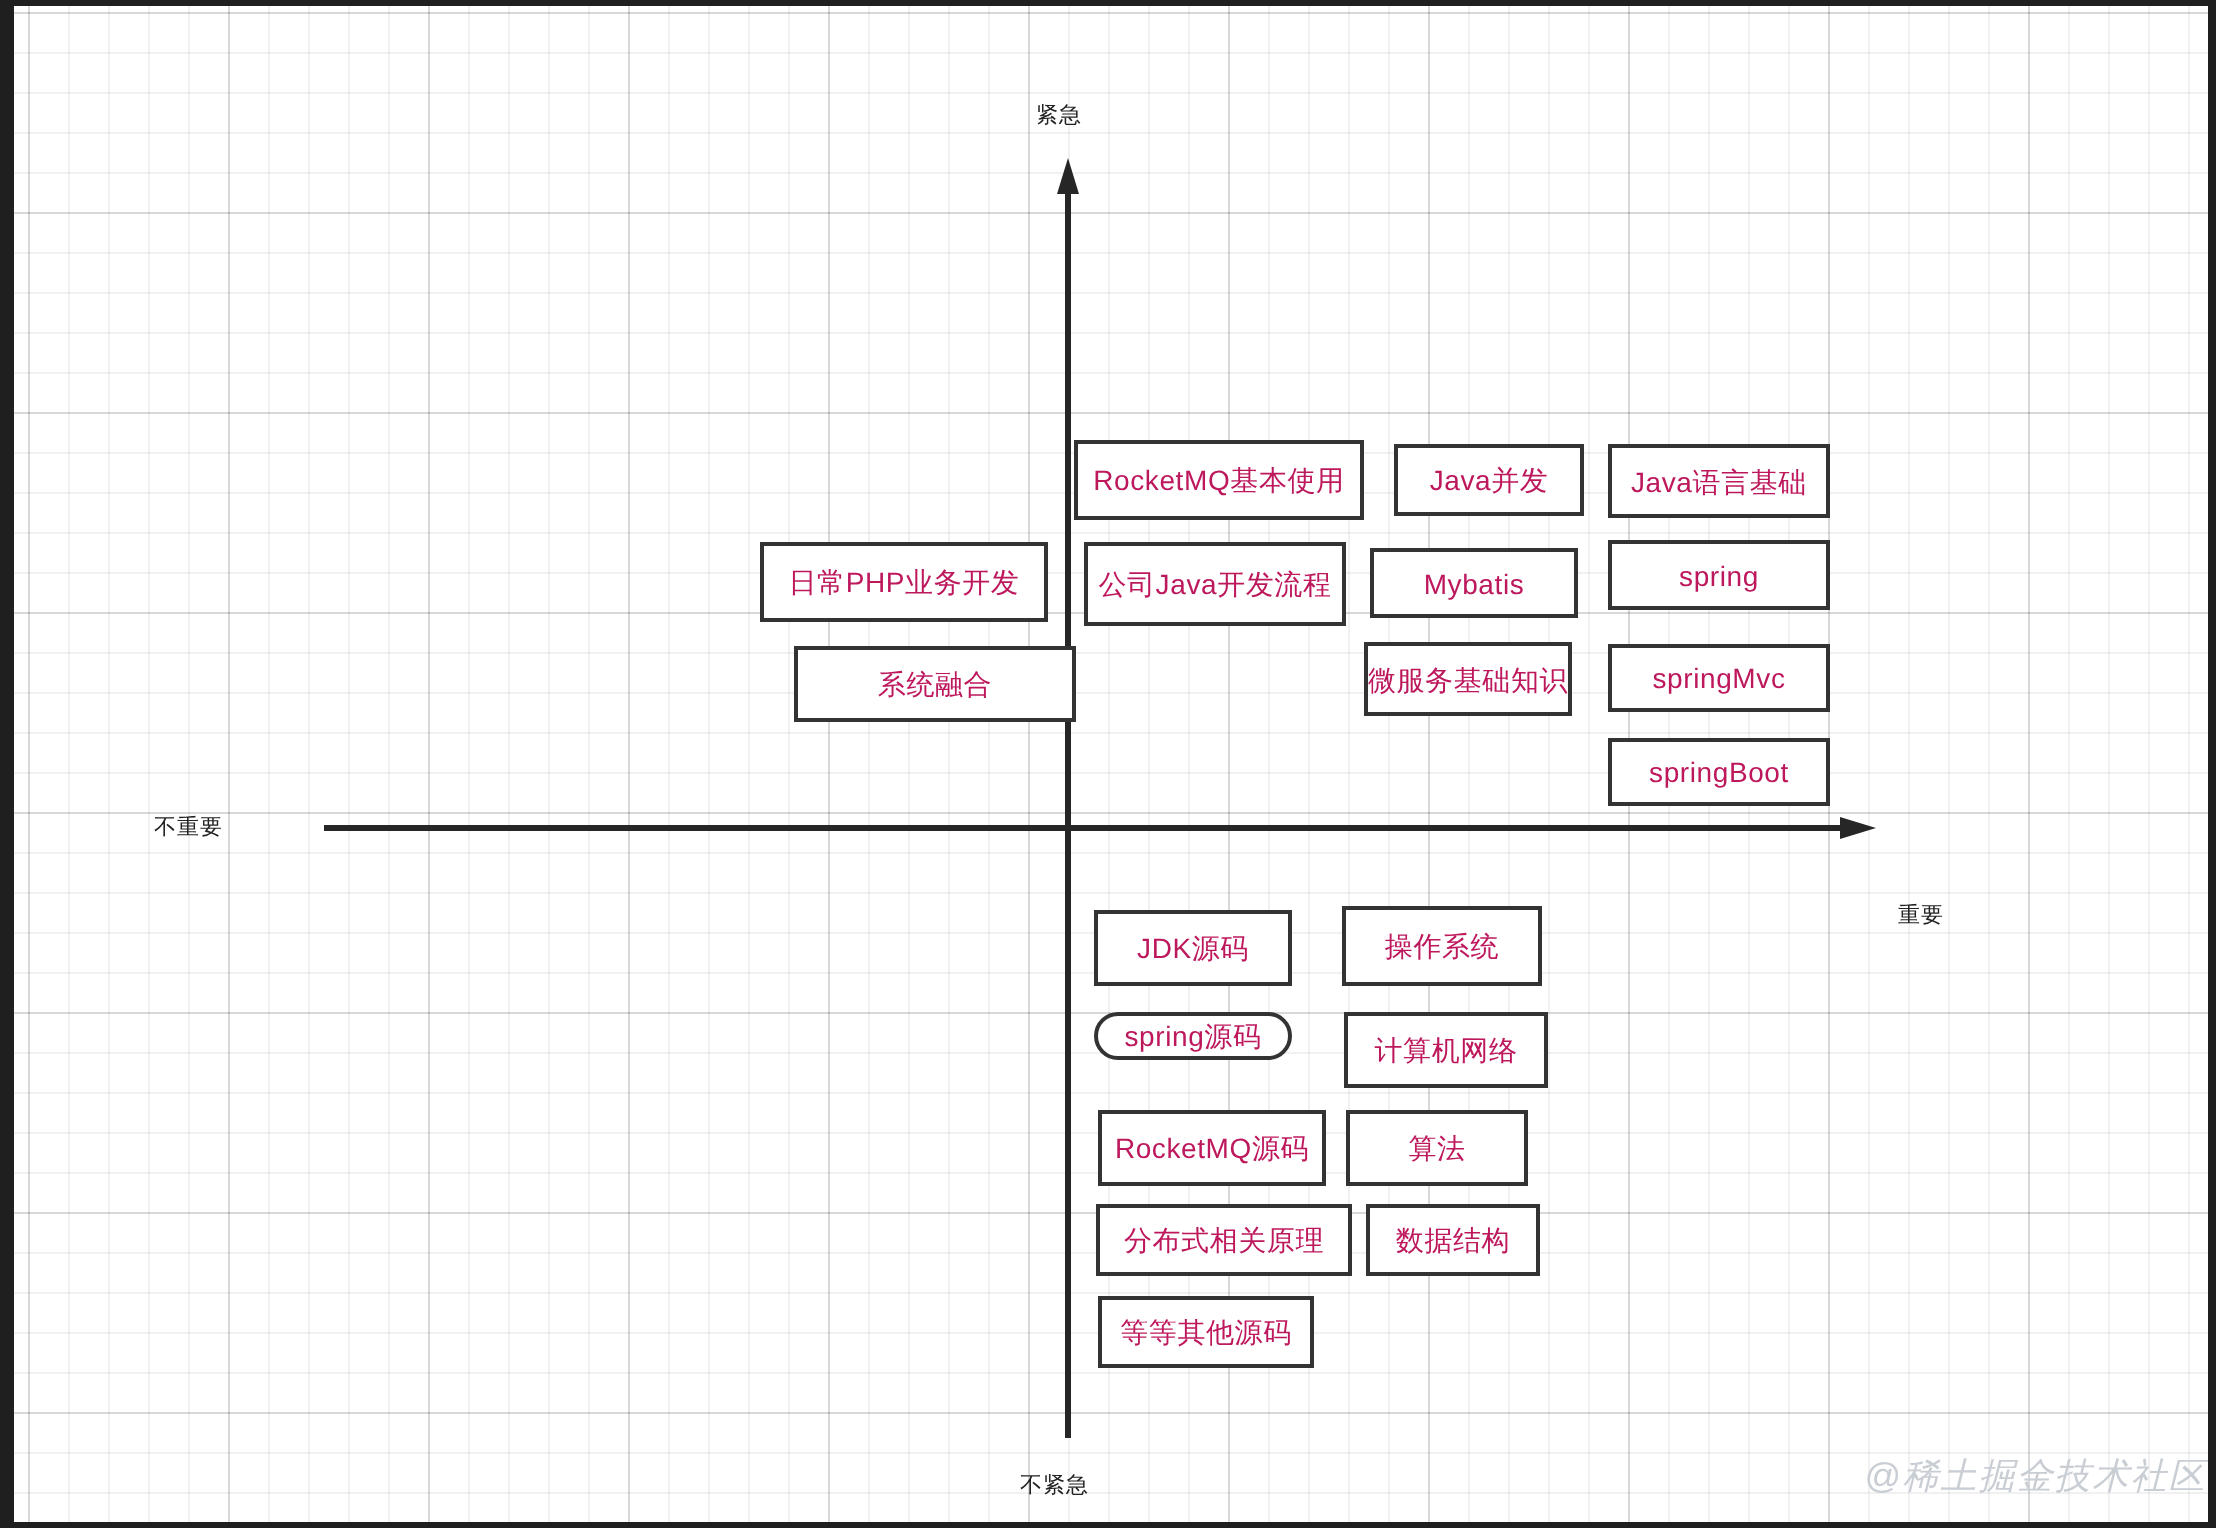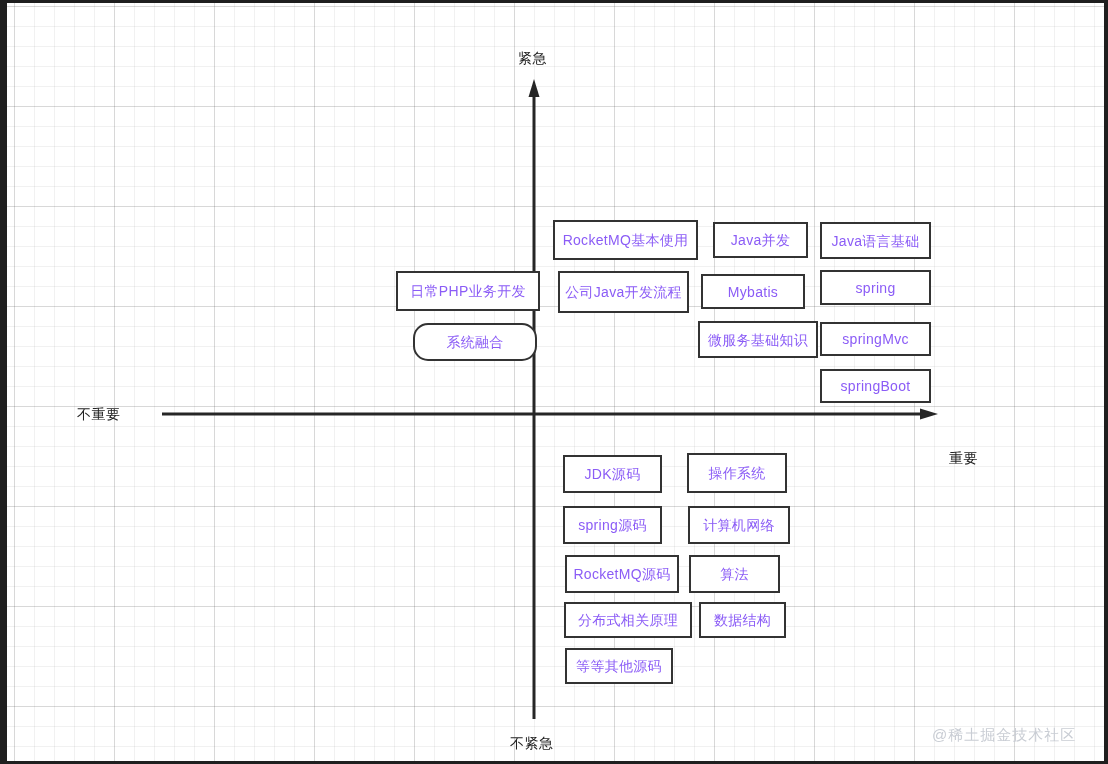--- a/index.html
+++ b/index.html
@@ -37,46 +37,46 @@
   .axis-svg {
     position: absolute;
     left: 0;
     top: 0;
     width: 1097px;
     height: 758px;
     pointer-events: none;
   }
   .axis-label {
     position: absolute;
-    font-size: 14px;
+    font-size: 11px;
     color: #222222;
     white-space: nowrap;
     letter-spacing: 0.5px;
   }
   .node {
     position: absolute;
     box-sizing: border-box;
     background: #ffffff;
     border: 2px solid #333333;
-    color: #8b5cf6;
+    color: #be185d;
     font-size: 14px;
     display: flex;
     align-items: center;
     justify-content: center;
     white-space: nowrap;
     letter-spacing: 0.3px;
     line-height: 1;
-    margin-left: 16px;
   }
   .watermark {
     position: absolute;
-    font-size: 15px;
+    font-size: 18px;
     color: #c9cdd4;
     white-space: nowrap;
     letter-spacing: 1px;
+    font-style: italic;
   }
 </style>
 </head>
 <body>
 
 <div id="canvas">
   <div id="plane">
 
     <svg class="axis-svg" viewBox="0 0 1097 758">
 
@@ -107,42 +107,42 @@
         </div>
         <div class="node" style="left: 535px; top: 268px; width: 131px; height: 42px; border-color: rgb(51, 51, 51); background: rgb(255, 255, 255);">
           <span>公司Java开发流程</span>
         </div>
         <div class="node" style="left: 678px; top: 271px; width: 104px; height: 35px; border-color: rgb(51, 51, 51); background: rgb(255, 255, 255);">
           <span>Mybatis</span>
         </div>
         <div class="node" style="left: 797px; top: 267px; width: 111px; height: 35px; border-color: rgb(51, 51, 51); background: rgb(255, 255, 255);">
           <span>spring</span>
         </div>
-        <div class="node" style="left: 675px; top: 318px; width: 120px; height: 37px; border-color: rgb(51, 51, 51); background: rgb(255, 255, 255); text-align: center;">
+        <div class="node" style="left: 675px; top: 318px; width: 104px; height: 37px; border-color: rgb(51, 51, 51); background: rgb(255, 255, 255); text-align: center;">
           <span>微服务基础知识</span>
         </div>
         <div class="node" style="left: 797px; top: 319px; width: 111px; height: 34px; border-color: rgb(51, 51, 51); background: rgb(255, 255, 255);">
           <span>springMvc</span>
         </div>
         <div class="node" style="left: 797px; top: 366px; width: 111px; height: 34px; border-color: rgb(51, 51, 51); background: rgb(255, 255, 255);">
           <span>springBoot</span>
         </div>
         <div class="node" style="left: 373px; top: 268px; width: 144px; height: 40px; border-color: rgb(51, 51, 51); background: rgb(255, 255, 255); align-items: center;">
           <span>日常PHP业务开发</span>
         </div>
-        <div class="node" style="left: 390px; top: 320px; width: 124px; height: 38px; border-color: rgb(51, 51, 51); background: rgb(255, 255, 255); border-radius: 15px;">
+        <div class="node" style="left: 390px; top: 320px; width: 141px; height: 38px; border-color: rgb(51, 51, 51); background: rgb(255, 255, 255);">
           <span>系统融合</span>
         </div>
         <div class="node" style="left: 540px; top: 452px; width: 99px; height: 38px; border-color: rgb(51, 51, 51); background: rgb(255, 255, 255);">
           <span>JDK源码</span>
         </div>
         <div class="node" style="left: 664px; top: 450px; width: 100px; height: 40px; border-color: rgb(51, 51, 51); background: rgb(255, 255, 255);">
           <span>操作系统</span>
         </div>
-        <div class="node" style="left: 540px; top: 503px; width: 99px; height: 38px; border-color: rgb(51, 51, 51); background: rgb(255, 255, 255);">
+        <div class="node" style="left: 540px; top: 503px; width: 99px; height: 24px; border-color: rgb(51, 51, 51); background: rgb(255, 255, 255); border-radius: 15px;">
           <span>spring源码</span>
         </div>
         <div class="node" style="left: 665px; top: 503px; width: 102px; height: 38px; border-color: rgb(51, 51, 51); background: rgb(255, 255, 255);">
           <span>计算机网络</span>
         </div>
         <div class="node" style="left: 542px; top: 552px; width: 114px; height: 38px; border-color: rgb(51, 51, 51); background: rgb(255, 255, 255);">
           <span>RocketMQ源码</span>
         </div>
         <div class="node" style="left: 666px; top: 552px; width: 91px; height: 38px; border-color: rgb(51, 51, 51); background: rgb(255, 255, 255);">
           <span>算法</span>

